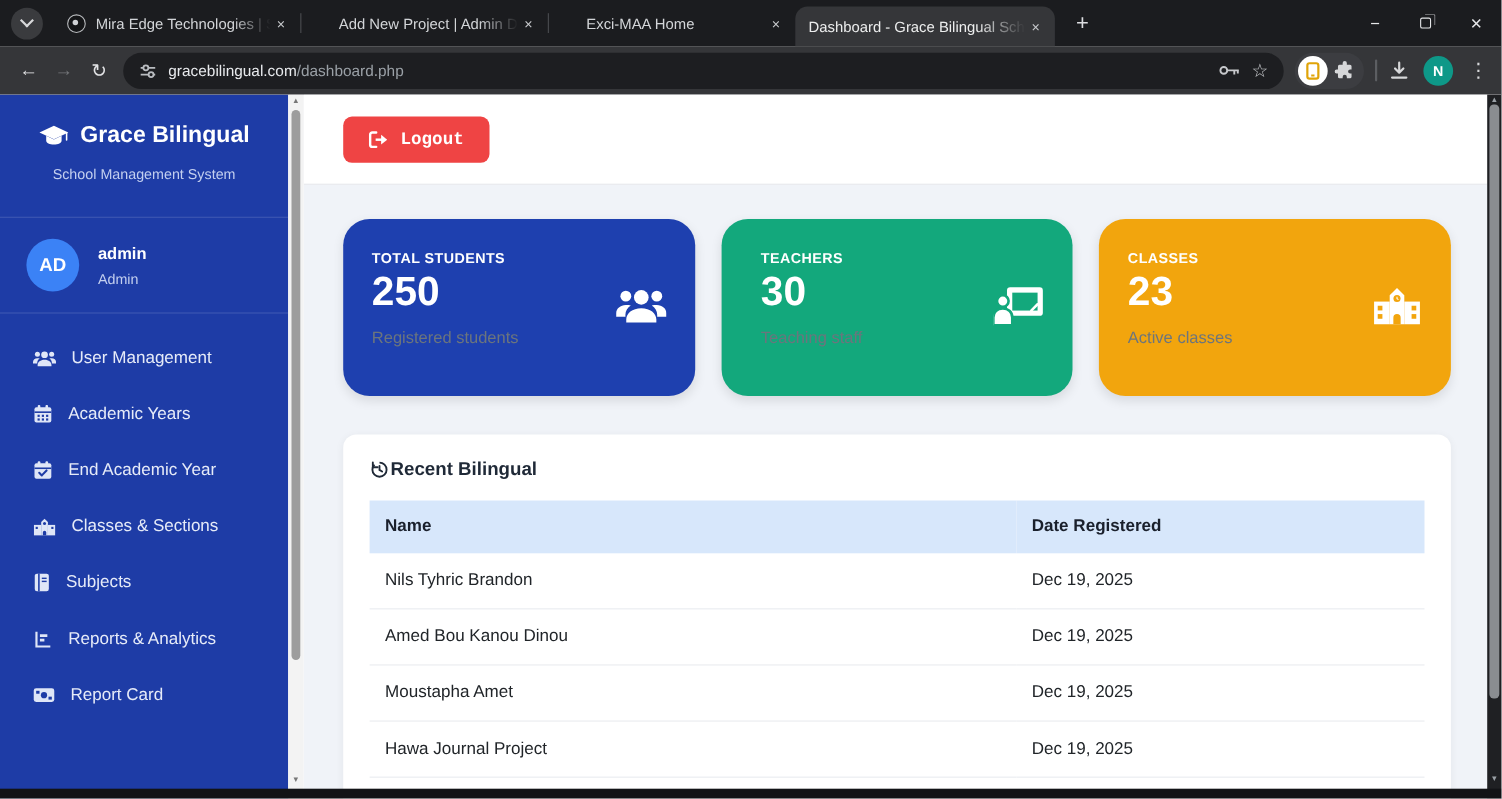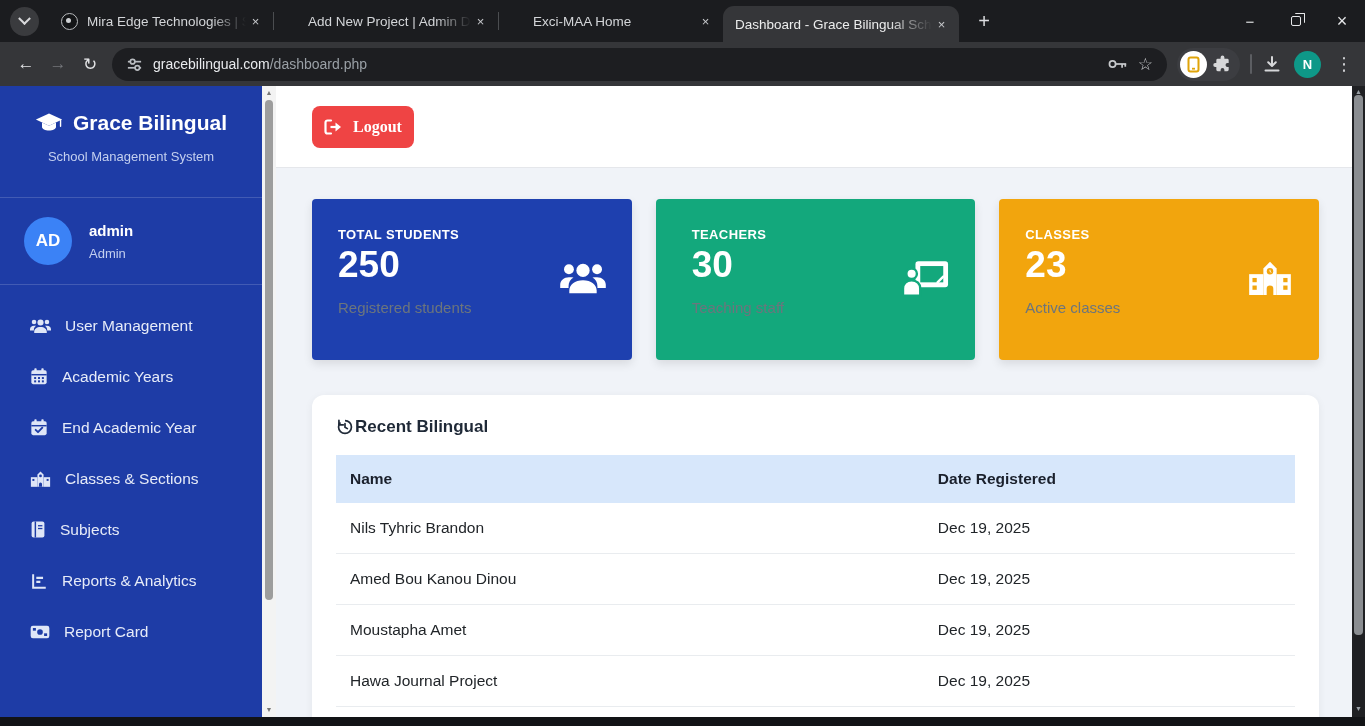--- a/index.html
+++ b/index.html
@@ -37,42 +37,42 @@
   .ext-circle{width:27px;height:27px;border-radius:50%;background:#fff}
   .toolbar-sep{width:2px;height:20px;background:#5c5e62;margin:0 10px;border-radius:1px;flex:none}
   .profile-badge{width:27px;height:27px;border-radius:50%;color:#fff;font-size:13px;font-weight:bold;margin:0 12px;flex:none;cursor:pointer}
   .menu-btn{font-size:18px;color:#d6d7d9;width:22px;text-align:center;flex:none;cursor:pointer}
 
   
   .page{display:flex;height:640px;overflow:hidden;position:relative}
 
   .sidebar{width:262px;flex:none;color:#e6ebf8;display:flex;flex-direction:column}
   .side-header{height:112px;border-bottom:1px solid rgba(255,255,255,.16);text-align:center;padding-top:25px}
-  .brand{font-size:21px;font-weight:bold;color:#fff;display:inline-flex;align-items:center;gap:10px}
+  .brand{font-size:21px;font-weight:bold;color:#fff;display:inline-flex;align-items:flex-end;gap:10px}
   .brand-sub{font-size:13px;color:#c3cfef;margin-top:11px}
   .side-profile{height:87px;border-bottom:1px solid rgba(255,255,255,.16);display:flex;align-items:center;gap:17px;padding:0 24px}
   .avatar{width:48px;height:48px;border-radius:50%;font-size:17px;font-weight:bold;color:#fff;flex:none}
   .p-name{font-size:15px;font-weight:bold;color:#fff}
   .p-role{font-size:13px;color:#c3cfef;margin-top:7px}
   .side-nav{padding-top:15px}
   .side-item{display:flex;align-items:center;gap:14px;height:51px;padding-left:30px;font-size:15.5px;color:#e6ebf8;cursor:pointer}
   .side-item svg{flex:none}
 
   
   .vscroll-light{width:14px;flex:none;background:#f3f3f3;position:relative}
   .vl-thumb{position:absolute;left:3px;top:14px;width:8px;height:500px;background:#9d9d9d;border-radius:4px;cursor:pointer}
   .vl-arrow{position:absolute;left:0;width:14px;text-align:center;font-size:7px;color:#777;cursor:pointer}
 
   .main{flex:1;display:flex;flex-direction:column;background:#f0f3f8;overflow:hidden}
   .topbar{height:82px;background:#fff;border-bottom:1px solid #e5e7eb;display:flex;align-items:center;padding-left:36px;flex:none}
-  .logout-btn{display:flex;align-items:center;gap:11px;color:#fff;font-weight:bold;font-size:16px;padding:12px 12px;border-radius:8px;border:none;cursor:pointer;font-family:Liberation Serif, serif}
+  .logout-btn{display:flex;align-items:center;gap:11px;color:#fff;font-weight:bold;font-size:16px;padding:12px 23px;border-radius:8px;border:none;cursor:pointer;font-family:Liberation Mono, monospace}
 
   .content{padding:31px 33px 0 36px}
   .cards{display:flex;gap:24px}
-  .card{position:relative;width:320px;height:161px;border-radius:4px;padding:28px 26px 0;color:#fff;box-shadow:0 4px 10px rgba(0,0,0,.10)}
+  .card{position:relative;width:320px;height:161px;border-radius:24px;padding:28px 26px 0;color:#fff;box-shadow:0 4px 10px rgba(0,0,0,.10)}
   .card-title{font-size:13px;font-weight:bold;letter-spacing:.4px}
   .card-value{font-size:37px;font-weight:bold;margin-top:2px}
   .card-sub{font-size:15px;color:#6c757d;margin-top:13px}
   .card-icon{position:absolute;right:26px;top:60px}
 
   .panel{margin-top:35px;width:1007px;background:#fff;border-radius:12px;box-shadow:0 2px 8px rgba(0,0,0,.06);padding:22px 24px;height:360px}
   .panel-title{display:flex;align-items:center;font-size:17px;font-weight:bold;color:#1f2937}
   .panel-title svg{margin-right:1px}
   table{width:100%;border-collapse:collapse;margin-top:18px;table-layout:fixed}
   th{text-align:left;padding:15px 14px;font-size:15.5px;color:#1a202c}

